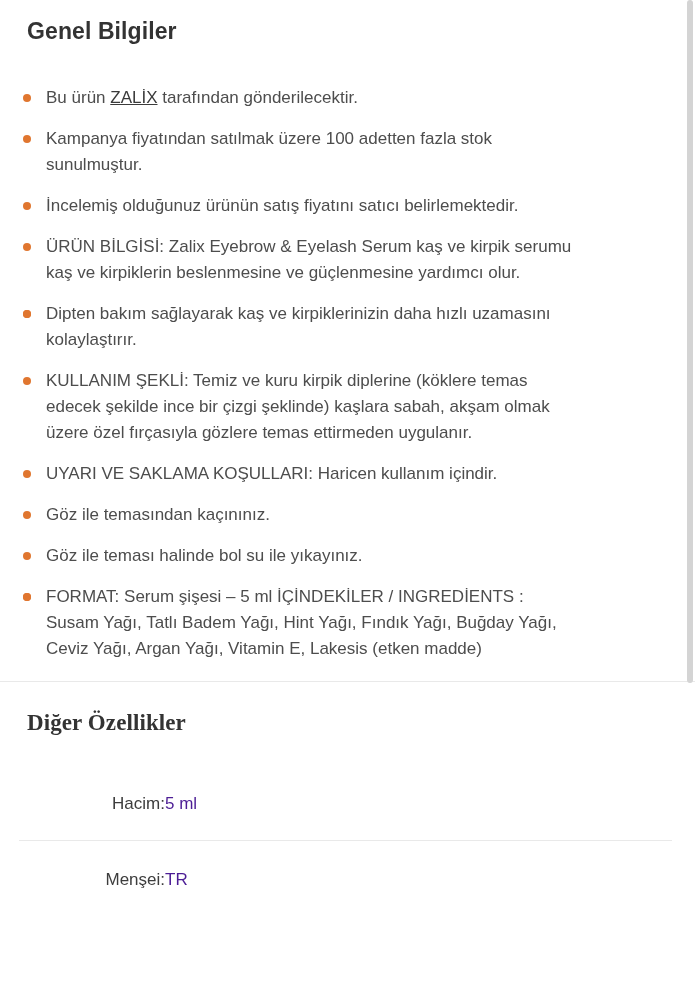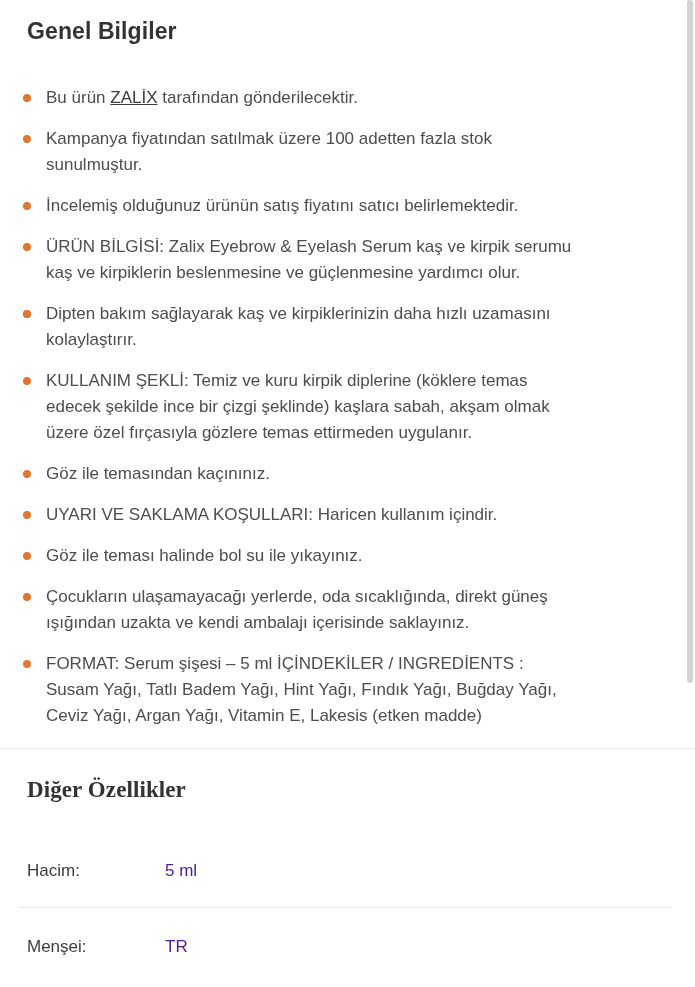--- a/index.html
+++ b/index.html
@@ -74,20 +74,21 @@
     align-items: flex-start;
     padding: 26px 27px;
     font-size: 17px;
     line-height: 21px;
   }
   .feature-row.last { padding-bottom: 0; padding-top: 28px; }
   .feature-label {
     width: 138px;
     flex: 0 0 138px;
     color: #3d3d3d;
+    text-align: right;
   }
   .feature-value { color: #4c1d95; }
   .row-divider {
     height: 1px;
     background: var(--divider);
     margin: 0 23px 0 19px;
   }
 
   .scrollbar-thumb {
     position: absolute;
@@ -135,34 +136,32 @@
 kolaylaştırır.</span>
       </li>
       <li>
         <span class="bullet-dot"></span>
         <span class="li-text">KULLANIM ŞEKLİ: Temiz ve kuru kirpik diplerine (köklere temas
 edecek şekilde ince bir çizgi şeklinde) kaşlara sabah, akşam olmak
 üzere özel fırçasıyla gözlere temas ettirmeden uygulanır.</span>
       </li>
       <li>
         <span class="bullet-dot"></span>
-        <span class="li-text">Göz ile temasından kaçınınız.</span>
+        <span class="li-text">UYARI VE SAKLAMA KOŞULLARI: Haricen kullanım içindir.</span>
       </li>
       <li>
         <span class="bullet-dot"></span>
-        <span class="li-text">UYARI VE SAKLAMA KOŞULLARI: Haricen kullanım içindir.</span>
+        <span class="li-text">Göz ile temasından kaçınınız.</span>
       </li>
       <li>
         <span class="bullet-dot"></span>
         <span class="li-text">Göz ile teması halinde bol su ile yıkayınız.</span>
       </li>
       <li>
         <span class="bullet-dot"></span>
-        <span class="li-text">Çocukların ulaşamayacağı yerlerde, oda sıcaklığında, direkt güneş
-ışığından uzakta ve kendi ambalajı içerisinde saklayınız.</span>
       </li>
       <li>
         <span class="bullet-dot"></span>
         <span class="li-text">FORMAT: Serum şişesi – 5 ml İÇİNDEKİLER / INGREDİENTS :
 Susam Yağı, Tatlı Badem Yağı, Hint Yağı, Fındık Yağı, Buğday Yağı,
 Ceviz Yağı, Argan Yağı, Vitamin E, Lakesis (etken madde)</span>
       </li>
     </ul>
   </section>
 

